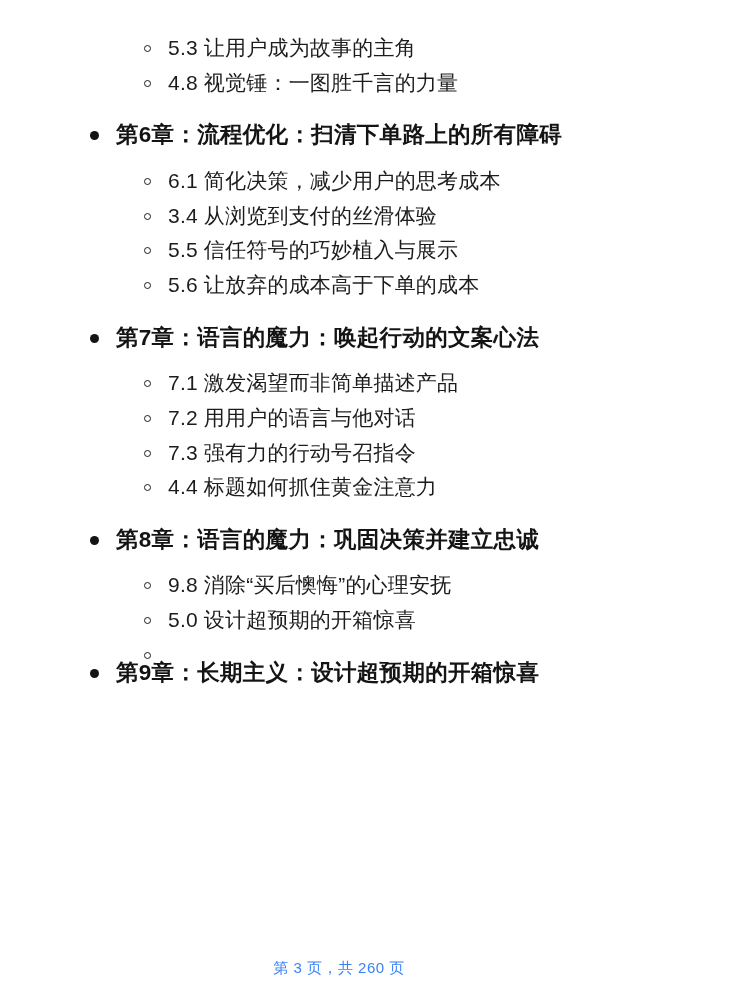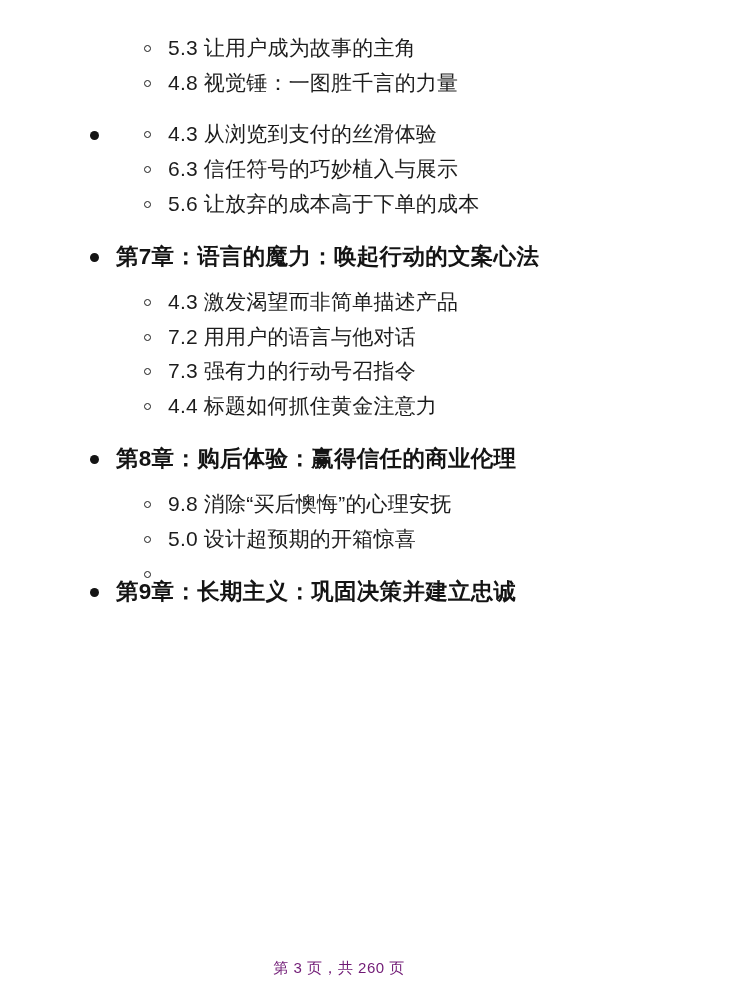--- a/index.html
+++ b/index.html
@@ -76,21 +76,21 @@
   .gap-before-chapter { margin-top: 24px; }
   .gap-before-sections { margin-top: 16px; }
 
   .footer {
     position: absolute;
     left: 0;
     right: 0;
     bottom: 22px;
     text-align: center;
     font-size: 15px;
-    color: #701a75;
+    color: #3b82f6;
     letter-spacing: 0.5px;
     font-family: "Liberation Sans", "DejaVu Sans", sans-serif;
   }
 </style>
 </head>
 <body>
 
 <div class="page">
 
   <div class="toc">
@@ -102,80 +102,85 @@
       </div>
       <div class="section">
         <span class="bullet-hollow"></span>
         <span>4.8 视觉锤：一图胜千言的力量</span>
       </div>
     </div>
 
     <div class="group">
       <div class="chapter gap-before-chapter">
         <span class="bullet"></span>
+        <span>第6章：流程优化：扫清下单路上的所有障碍</span>
+      </div>
+      <div class="section gap-before-sections">
+        <span class="bullet-hollow"></span>
+        <span>6.1 简化决策，减少用户的思考成本</span>
       </div>
       <div class="section">
         <span class="bullet-hollow"></span>
-        <span>4.3 从浏览到支付的丝滑体验</span>
+        <span>3.4 从浏览到支付的丝滑体验</span>
       </div>
       <div class="section">
         <span class="bullet-hollow"></span>
-        <span>6.3 信任符号的巧妙植入与展示</span>
+        <span>5.5 信任符号的巧妙植入与展示</span>
       </div>
       <div class="section">
         <span class="bullet-hollow"></span>
         <span>5.6 让放弃的成本高于下单的成本</span>
       </div>
     </div>
 
     <div class="group">
       <div class="chapter gap-before-chapter">
         <span class="bullet"></span>
         <span>第7章：语言的魔力：唤起行动的文案心法</span>
       </div>
       <div class="section gap-before-sections">
         <span class="bullet-hollow"></span>
-        <span>4.3 激发渴望而非简单描述产品</span>
+        <span>7.1 激发渴望而非简单描述产品</span>
       </div>
       <div class="section">
         <span class="bullet-hollow"></span>
         <span>7.2 用用户的语言与他对话</span>
       </div>
       <div class="section">
         <span class="bullet-hollow"></span>
         <span>7.3 强有力的行动号召指令</span>
       </div>
       <div class="section">
         <span class="bullet-hollow"></span>
         <span>4.4 标题如何抓住黄金注意力</span>
       </div>
     </div>
 
     <div class="group">
       <div class="chapter gap-before-chapter">
         <span class="bullet"></span>
-        <span>第8章：购后体验：赢得信任的商业伦理</span>
+        <span>第8章：语言的魔力：巩固决策并建立忠诚</span>
       </div>
       <div class="section gap-before-sections">
         <span class="bullet-hollow"></span>
         <span>9.8 消除“买后懊悔”的心理安抚</span>
       </div>
       <div class="section">
         <span class="bullet-hollow"></span>
         <span>5.0 设计超预期的开箱惊喜</span>
       </div>
       <div class="section">
         <span class="bullet-hollow"></span>
       </div>
     </div>
 
     <div class="group">
       <div class="chapter gap-before-chapter">
         <span class="bullet"></span>
-        <span>第9章：长期主义：巩固决策并建立忠诚</span>
+        <span>第9章：长期主义：设计超预期的开箱惊喜</span>
       </div>
     </div>
 
   </div>
 
   <div class="footer">
     <span>第 3 页，共 260 页</span>
   </div>
 
 </div>

